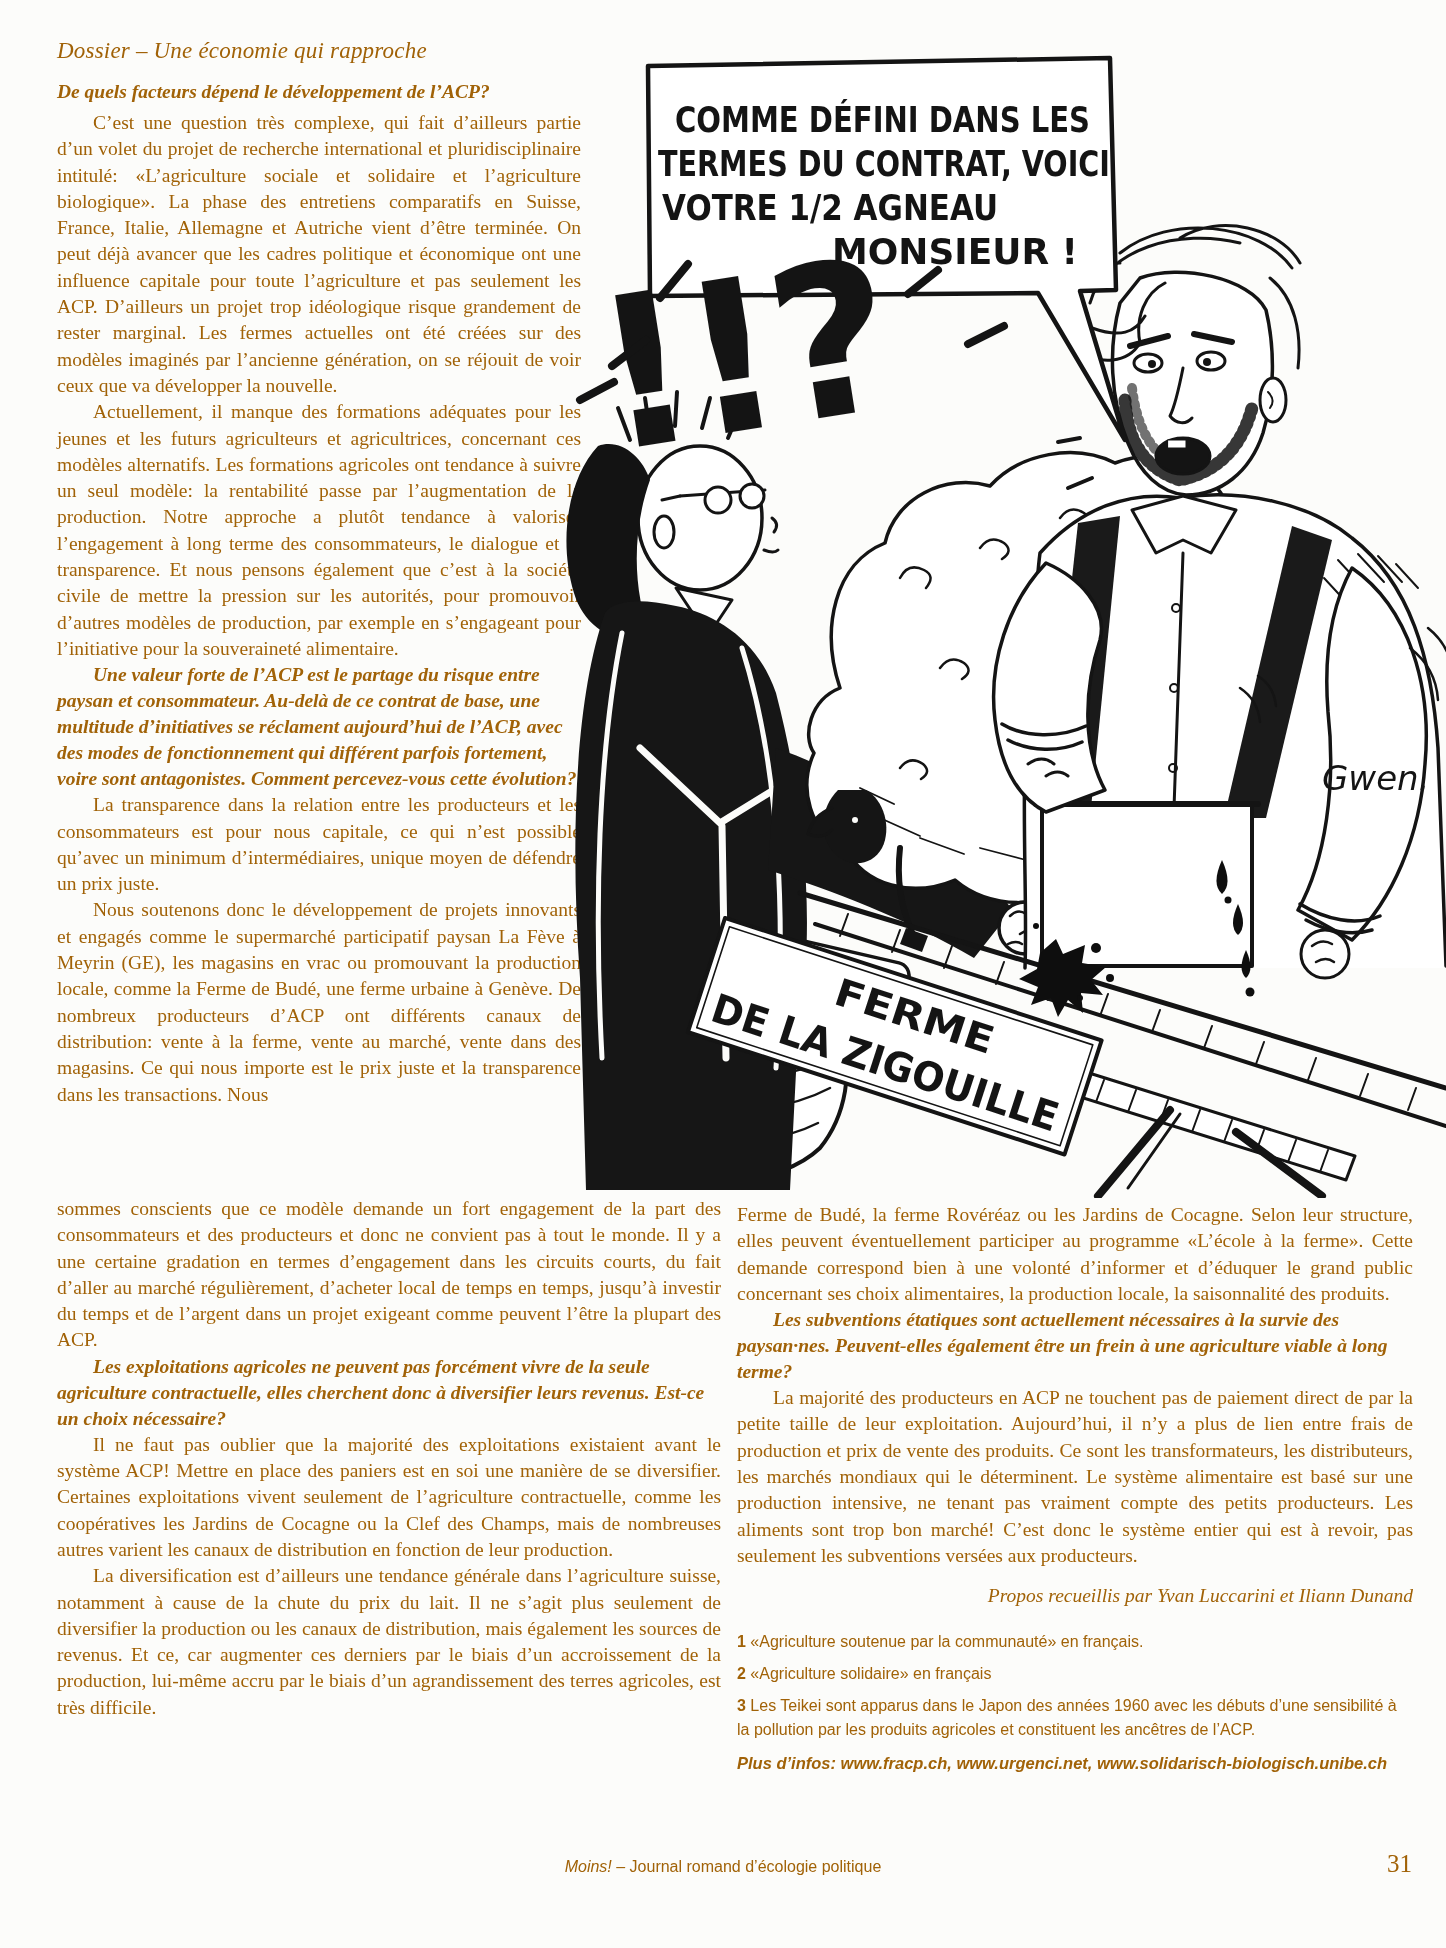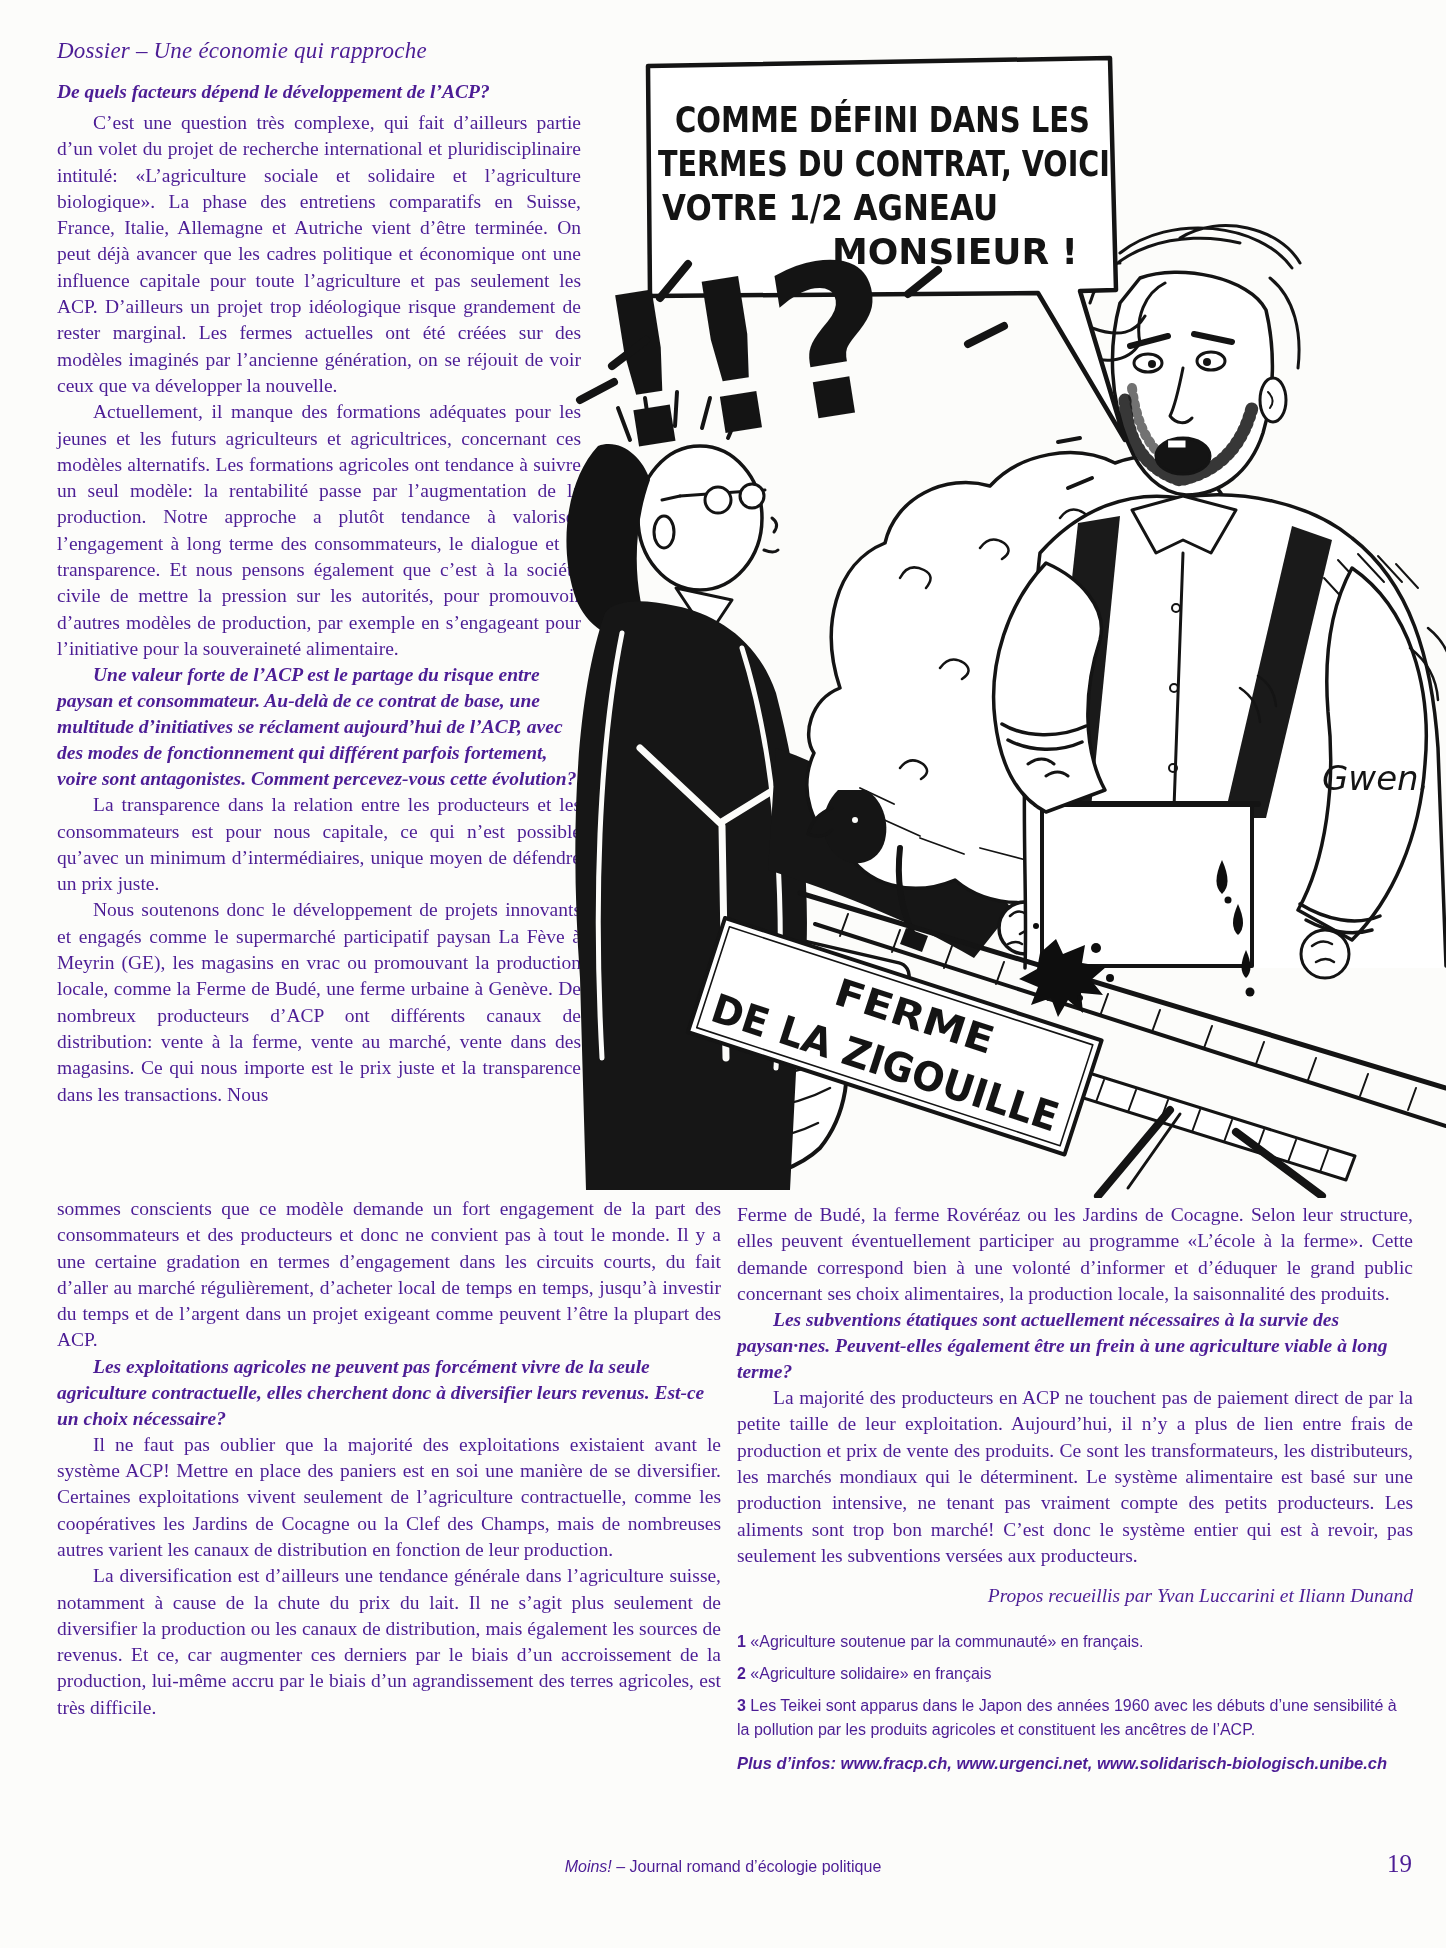--- a/index.html
+++ b/index.html
@@ -1,16 +1,16 @@
 <!DOCTYPE html>
 <html lang="fr"><head>
 <meta charset="utf-8">
 <style>
   html,body{margin:0;padding:0;background:#e8e8e6;}
-  .page{position:relative;width:1446px;height:1948px;background:#fcfcfa;overflow:hidden;color:#4c1d95;}
+  .page{position:relative;width:1446px;height:1948px;background:#fcfcfa;overflow:hidden;color:#a16207;}
   .abs{position:absolute;}
   #header{left:57px;top:38px;font-family:"Liberation Serif",serif;font-style:italic;font-size:23px;letter-spacing:0.2px;}
   .body-text{font-family:"Liberation Serif",serif;font-size:19.5px;line-height:26.3px;text-align:justify;}
   .body-text p{margin:0;text-indent:36px;}
   .body-text p.noindent{text-indent:0;}
   .q{font-weight:bold;font-style:italic;text-align:left;text-indent:0;margin:25px 0 5px 0;line-height:26px;}
   #q1{left:57px;top:79px;width:530px;font-family:"Liberation Serif",serif;font-size:19.5px;font-weight:bold;font-style:italic;line-height:26px;}
   #colA{left:57px;top:110px;width:524px;}
   #colB{left:57px;top:1196px;width:664px;}
   #colC{left:737px;top:1202px;width:676px;}
@@ -205,15 +205,15 @@
         <path d="M132,318 L166,292 M180,250 L208,216 M428,246 L458,222 M488,296 L524,278 M100,352 L134,334" stroke-width="8"></path>
       </g>
 
       <text x="842" y="742" font-size="34" font-style="italic" font-family="DejaVu Serif, serif" fill="#141414" stroke="none">Gwen.</text>
     </g>
   </svg>
 
   <div id="footer" class="abs">
     <span class="jname">Moins!</span><span> – Journal romand d’écologie politique</span>
   </div>
-  <div id="pagenum" class="abs">19</div>
+  <div id="pagenum" class="abs">31</div>
 
 </div>
 
 </body></html>

